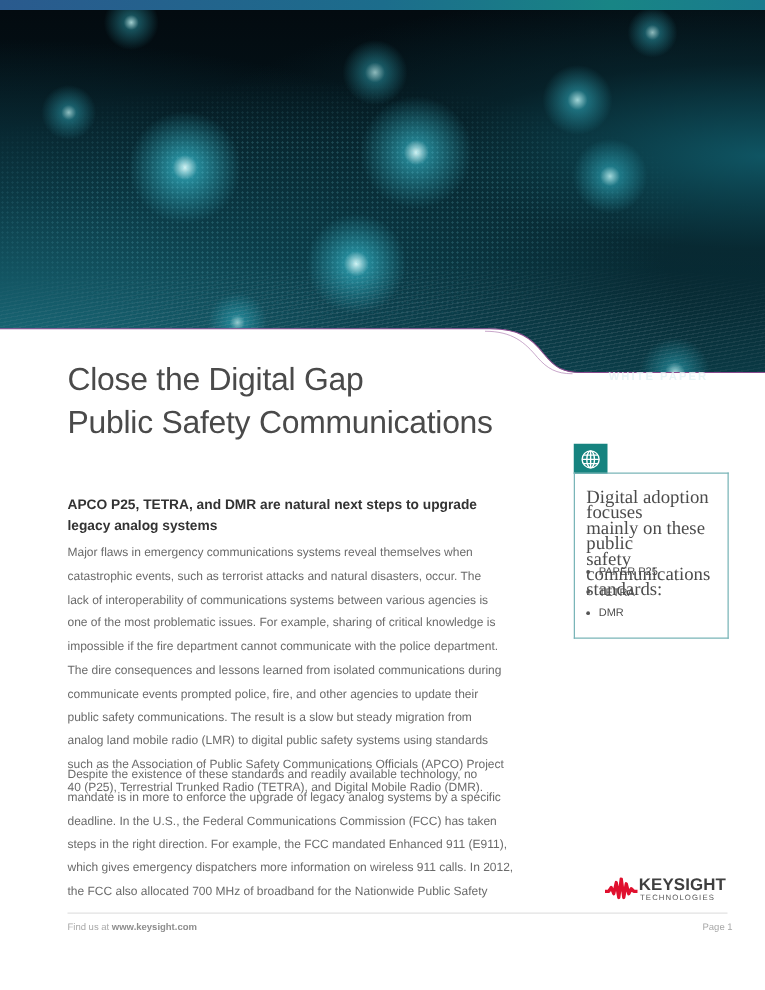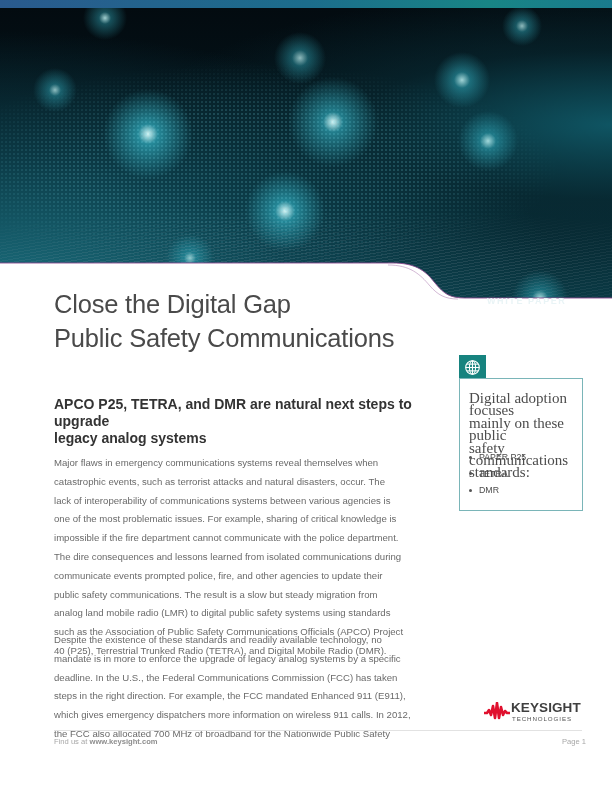--- a/index.html
+++ b/index.html
@@ -52,27 +52,27 @@
 
   .page-title {
     position: absolute; left: 54px; top: 287px; width: 380px;
     font-size: 25.5px; line-height: 34px; color: #4a4a4a; font-weight: normal;
     letter-spacing: -0.2px;
   }
   .page-title span { display: block; }
 
   .section-heading {
     position: absolute; left: 54px; top: 396px; width: 380px;
-    font-size: 14px; line-height: 17px; color: #333333;
+    font-size: 11px; line-height: 17px; color: #333333;
   }
   .section-heading span { display: block; }
 
   .body-text {
     position: absolute; left: 54px; width: 385px;
-    font-size: 9.6px; line-height: 18.8px; color: #6a6a6a; margin-top: 20px;
+    font-size: 9.6px; line-height: 18.8px; color: #6a6a6a;
   }
   .para-1 { top: 434px; }
   .para-2 { top: 611px; }
   .body-text span { display: block; white-space: nowrap; }
 
   .sidebar-box {
     position: absolute; left: 459px; top: 378px; width: 124px; height: 133px;
     border: 1px solid #7ab5b8; border-top: none;
   }
   .sidebar-icon-tab {

